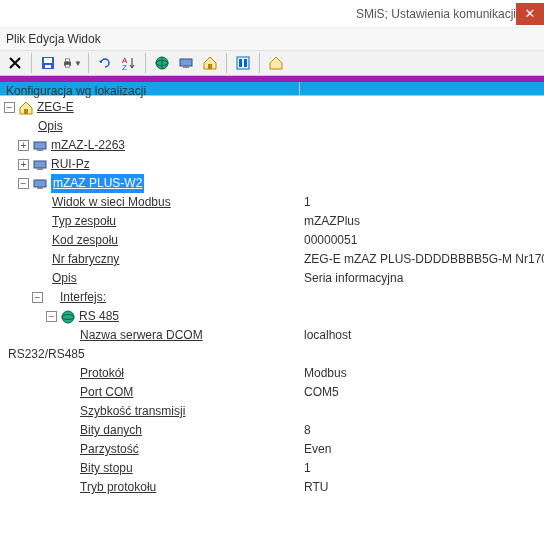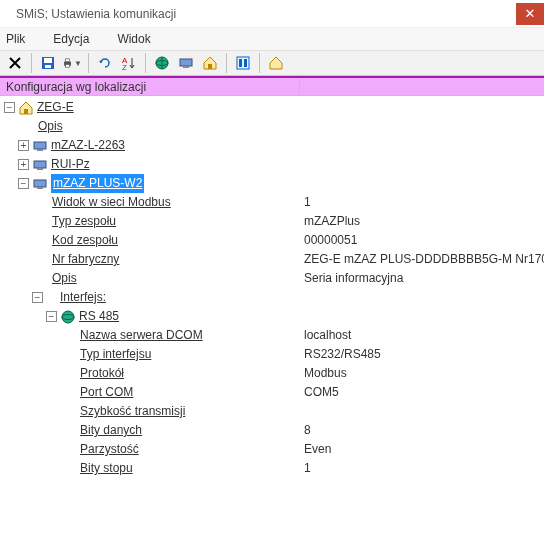--- a/index.html
+++ b/index.html
@@ -10,38 +10,38 @@
     width: 544px;
     height: 545px;
     overflow: hidden;
     color: #333;
   }
   .titlebar {
     height: 28px;
     background: #fff;
     display: flex;
     align-items: center;
-    justify-content: space-between;
+    justify-content: flex-end;
     padding-left: 16px;
     border-bottom: 1px solid #eee;
   }
   .titlebar .title { color: #555; font-size: 12px; }
   .titlebar .closebtn {
     width: 28px; height: 22px;
     background: #c74632;
     color: #fff;
     display: flex; align-items: center; justify-content: center;
     font-size: 13px;
     cursor: pointer;
   }
   .menubar {
     height: 22px;
     display: flex;
     align-items: center;
-    gap: 28px;
+    gap: 3px;
     padding: 0 6px;
     background: #f7f7f7;
   }
   .menubar .menuitem { color: #333; cursor: pointer; }
   .toolbar {
     height: 26px;
     display: flex;
     align-items: center;
     padding: 0 4px;
     gap: 2px;
@@ -54,23 +54,23 @@
     display: flex; align-items: center; justify-content: center;
     cursor: pointer;
     border: 1px solid transparent;
   }
   .tsep { width: 1px; height: 20px; background: #c0c0c0; margin: 0 3px; }
   .tbtn svg { width: 16px; height: 16px; }
   .drop { font-size: 8px; margin-left: 1px; color: #555; }
   .header-row {
     display: flex;
     height: 20px;
-    background: #f0abfc;
+    background: #0ea5e9;
     border-bottom: 1px solid #c0c0c0;
-    border-top: 2px solid #a21caf;
+    border-top: 6px solid #a21caf;
   }
   .header-row .hcell {
     padding: 2px 6px;
     font-size: 12px;
     color: #333;
     border-right: 1px solid #c0c0c0;
   }
   .header-row .hcell.left { width: 300px; }
   .header-row .hcell.right { flex: 1; border-right: none;}
   .tree {
@@ -347,24 +347,20 @@
 
   <div id="rsprops">
       <div class="row">
         <div class="keycol">
           <span class="ind" style="width:76px"></span>
           <span class="label">Nazwa serwera DCOM</span>
         </div>
         <div class="valcol">localhost</div>
       </div>
       <div class="row">
-        <div class="keycol">
-          <span class="ind" style="width:76px"></span>
-          <span class="label">Typ interfejsu</span>
-        </div>
         <div class="valcol">RS232/RS485</div>
       </div>
       <div class="row">
         <div class="keycol">
           <span class="ind" style="width:76px"></span>
           <span class="label">Protokół</span>
         </div>
         <div class="valcol">Modbus</div>
       </div>
       <div class="row">
@@ -394,15 +390,22 @@
         </div>
         <div class="valcol">Even</div>
       </div>
       <div class="row">
         <div class="keycol">
           <span class="ind" style="width:76px"></span>
           <span class="label">Bity stopu</span>
         </div>
         <div class="valcol">1</div>
       </div>
+      <div class="row">
+        <div class="keycol">
+          <span class="ind" style="width:76px"></span>
+          <span class="label">Tryb protokołu</span>
+        </div>
+        <div class="valcol">RTU</div>
+      </div>
     </div>
 
 </div>
 
 </body></html>

